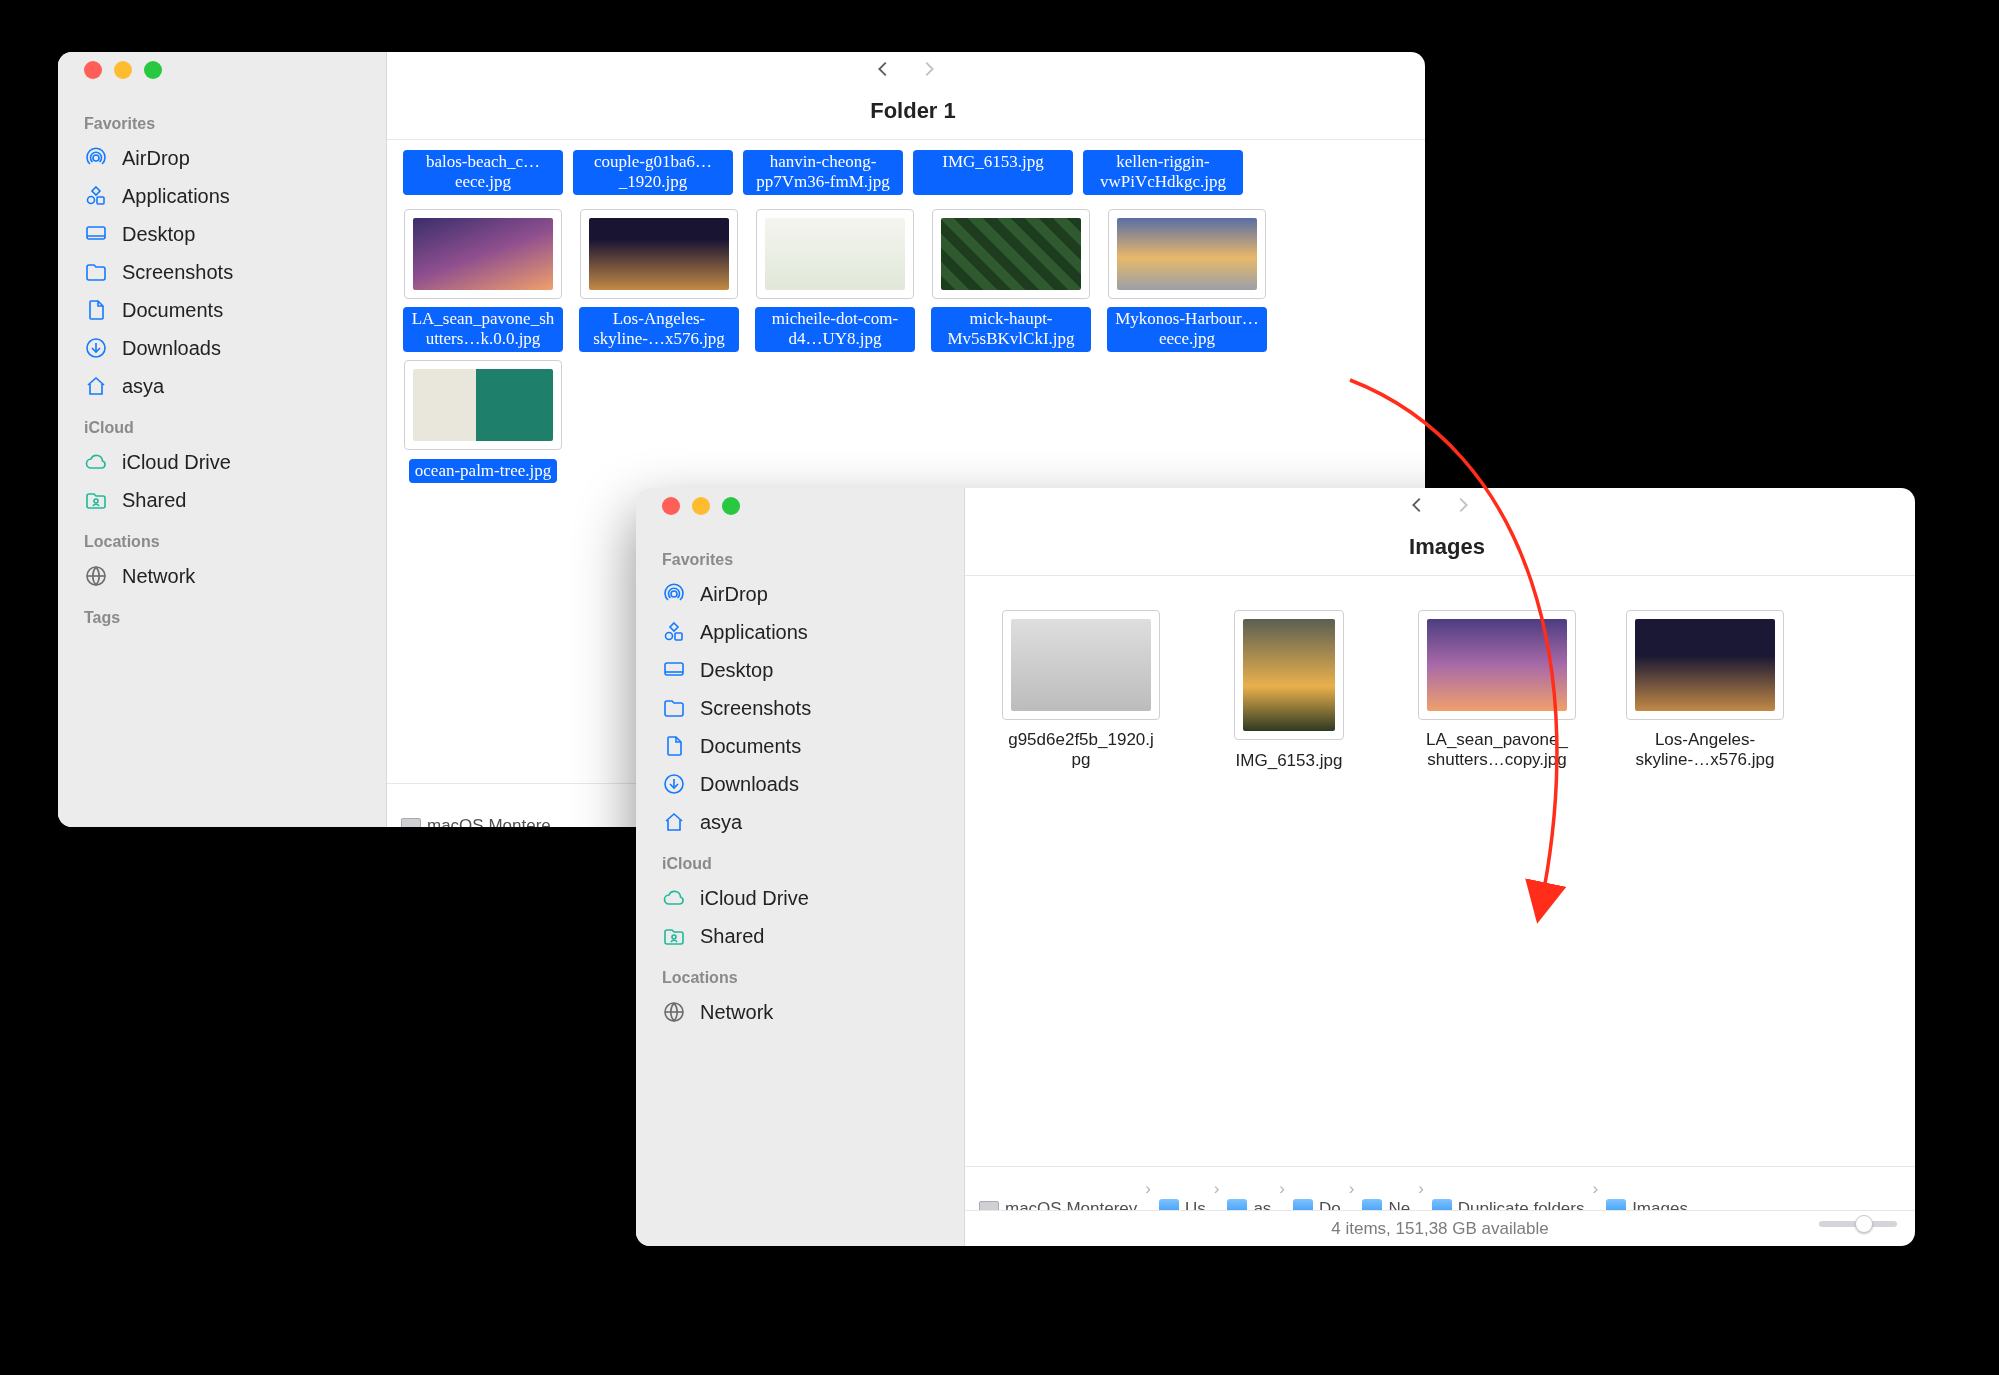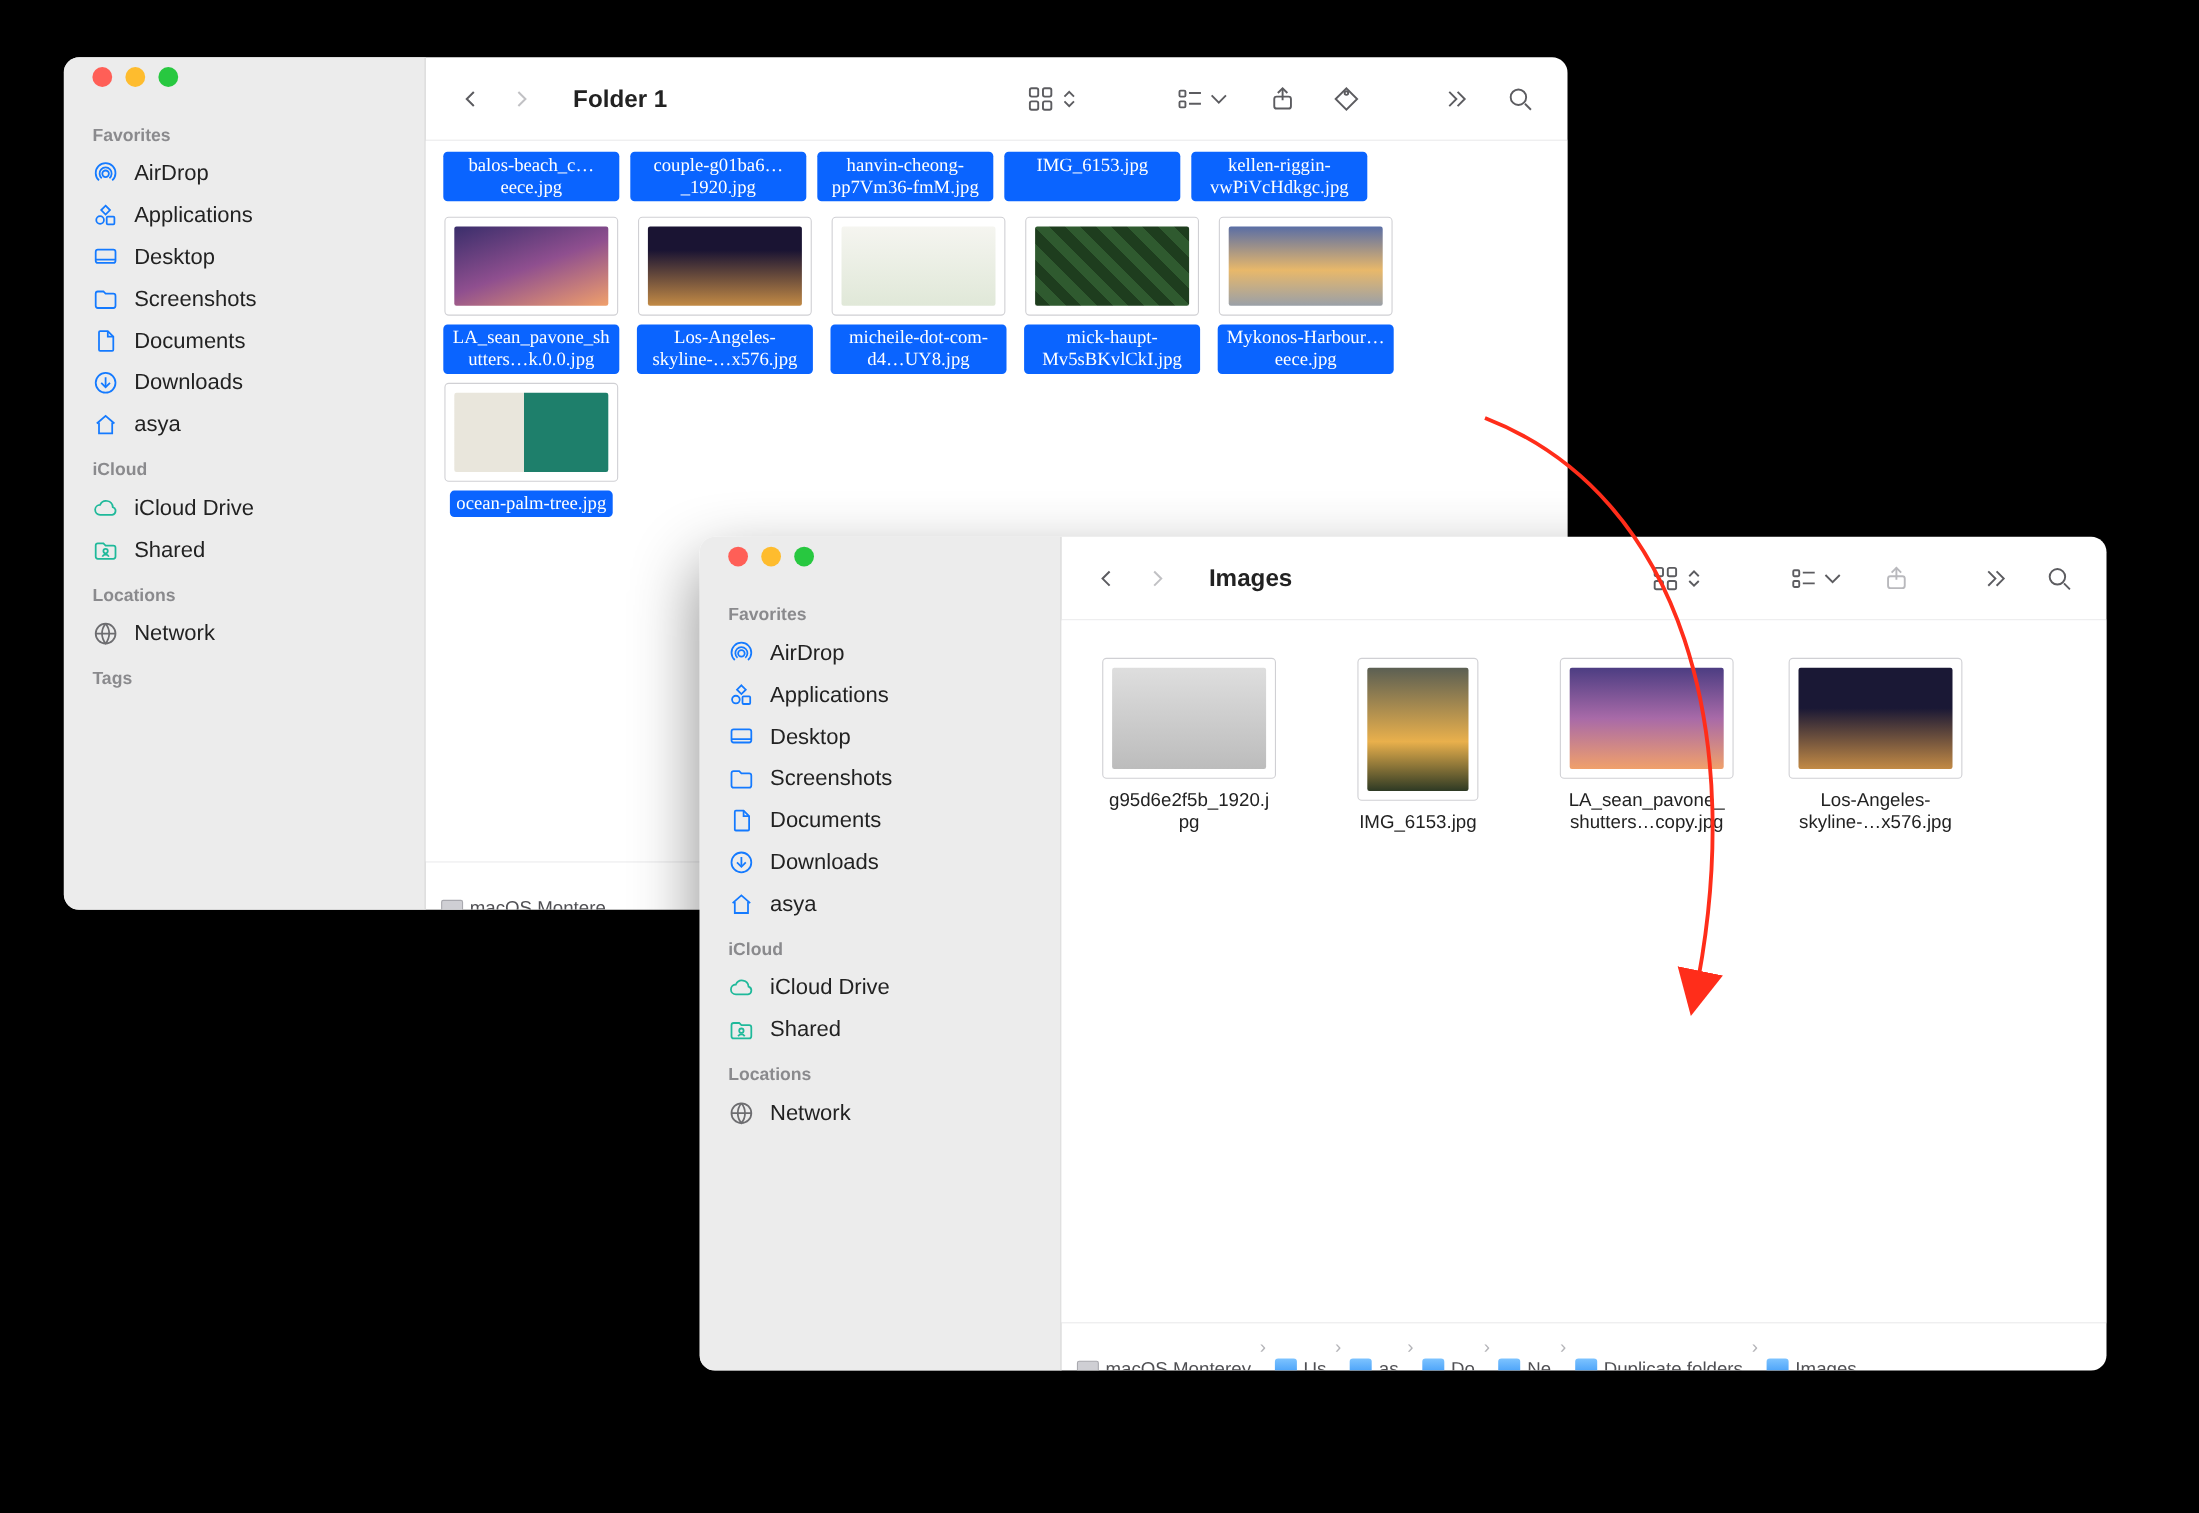--- a/index.html
+++ b/index.html
@@ -60,26 +60,27 @@
   .sb-icon.teal svg { stroke:#1fb99a; }
   .sb-icon.grey svg { stroke:#6d6d70; }
 
   .content {
     flex: 1;
     display: flex;
     flex-direction: column;
     min-width: 0;
   }
   .toolbar {
-    height: 76px;
+    height: 88px;
     display: flex;
     align-items: center;
     padding: 0 20px;
     border-bottom: 1px solid #e7e7e9;
     gap: 12px;
+    flex-direction: column;
   }
   .tb-nav { display:flex; gap:4px; }
   .tb-btn, .tb-ico-btn {
     background: none; border: none; padding: 6px 10px;
     color: #5c5c60; display:flex; align-items:center;
   }
   .tb-btn.disabled { color:#c1c1c4; }
   .tb-title { font-weight:600; font-size:22px; margin-left:14px; flex:0 0 auto; }
   .tb-spacer { flex:1; }
   .tb-ico-btn svg { width:26px; height:26px; stroke:#5c5c60; stroke-width:1.6; fill:none; }
@@ -701,20 +702,26 @@
           <span class="crumb-ico"></span>
           <span>Duplicate folders</span>
         </span>
         <span class="chev">›</span>
       <span class="crumb">
           <span class="crumb-ico"></span>
           <span>Images</span>
         </span>
     </div>
 
+    <div class="status-bar">
+      <span>4 items, 151,38 GB available</span>
+      <div class="size-slider">
+          <div class="knob"></div>
+        </div>
+    </div>
   </div>
 </div>
 
 <div id="arrow-annot">
   <svg viewBox="0 0 280 580">
     <defs>
       <marker id="ahead" markerWidth="14" markerHeight="14" refX="8" refY="6" orient="auto">
         <path d="M0 0 L12 6 L0 12 Z" fill="#ff2d1a"></path>
       </marker>
     </defs>

